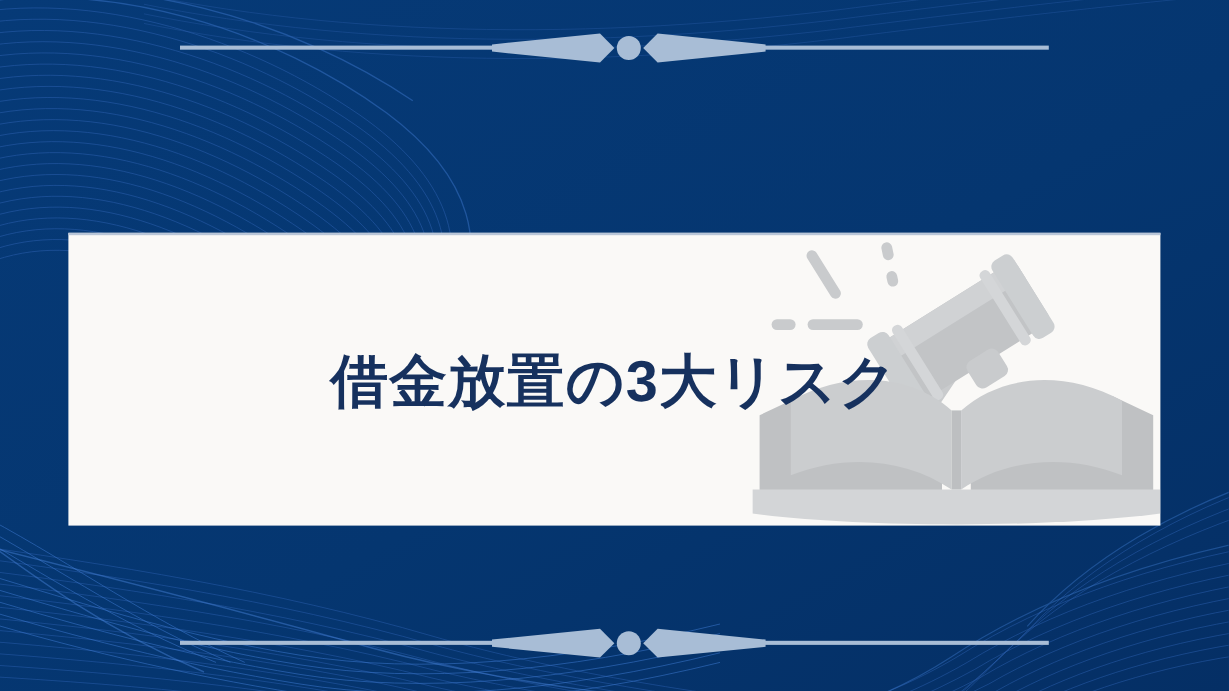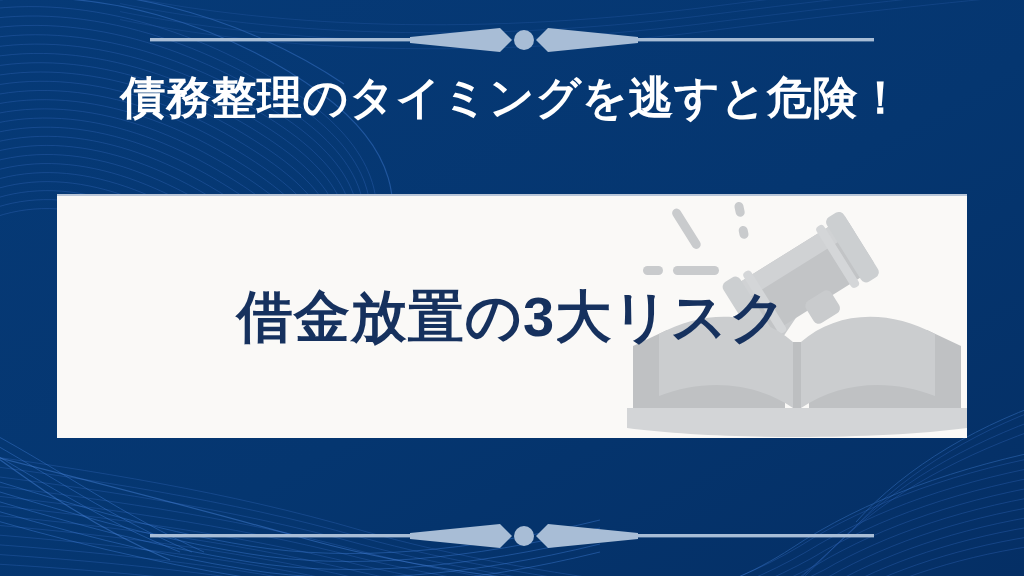--- a/index.html
+++ b/index.html
@@ -80,21 +80,21 @@
   .card-heading {
     position: absolute;
     left: 0;
     top: 0;
     width: 910px;
     height: 244px;
     display: flex;
     align-items: center;
     justify-content: center;
     color: #16315e;
-    font-size: 56px;
+    font-size: 48px;
     font-weight: 700;
     letter-spacing: 1px;
     white-space: nowrap;
   }
 </style>
 </head>
 <body>
 
 <div id="slide">
 
@@ -216,21 +216,20 @@
     <polygon points="410,17 500,8 512,20 500,32 410,23" fill="#a8bdd6"></polygon>
 
     <circle cx="524" cy="20" r="10" fill="#a8bdd6"></circle>
 
     <polygon points="614,17 524,8 536,20 524,32 614,23" fill="#a8bdd6" transform="translate(1024,0) scale(-1,1) translate(-1024,0)"></polygon>
     <polygon points="536,20 548,8 638,17 638,23 548,32" fill="#a8bdd6"></polygon>
 
     <rect x="628" y="18" width="246" height="3.4" fill="#a8bdd6"></rect>
   </svg>
 
-  <div class="headline">債務整理のタイミングを逃すと危険！</div>
 
   <div class="card">
 
     <svg class="card-illustration" viewBox="0 0 340 244" preserveAspectRatio="xMidYMid meet">
       <g fill="#c9cbcd">
 
         <rect x="55" y="10" width="9" height="46" rx="4.5" transform="rotate(-32 59 33)"></rect>
         <rect x="108" y="6" width="9" height="15" rx="4.5" transform="rotate(-12 112 13)"></rect>
         <rect x="112" y="30" width="9" height="13" rx="4.5" transform="rotate(-12 116 36)"></rect>
         <rect x="16" y="70" width="20" height="9" rx="4.5"></rect>

